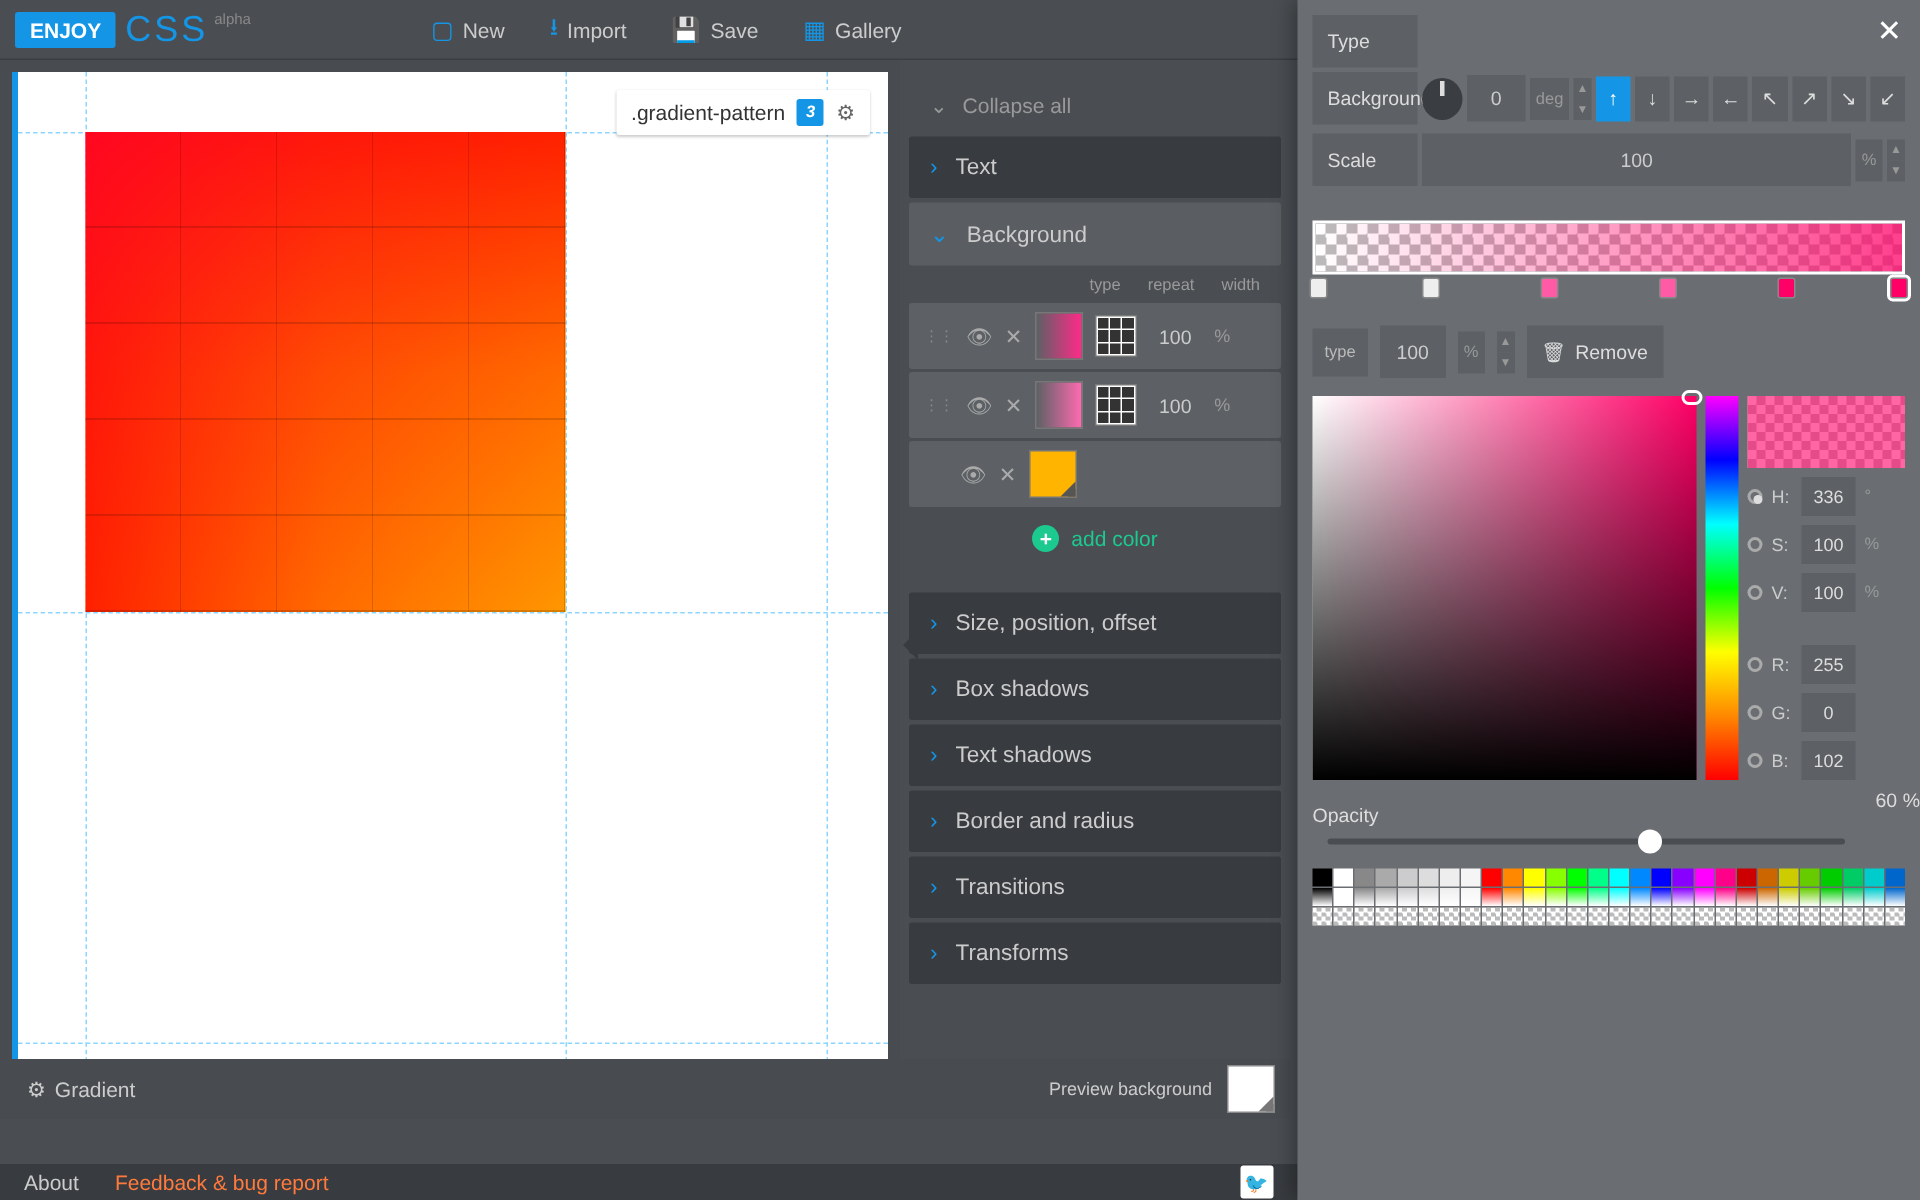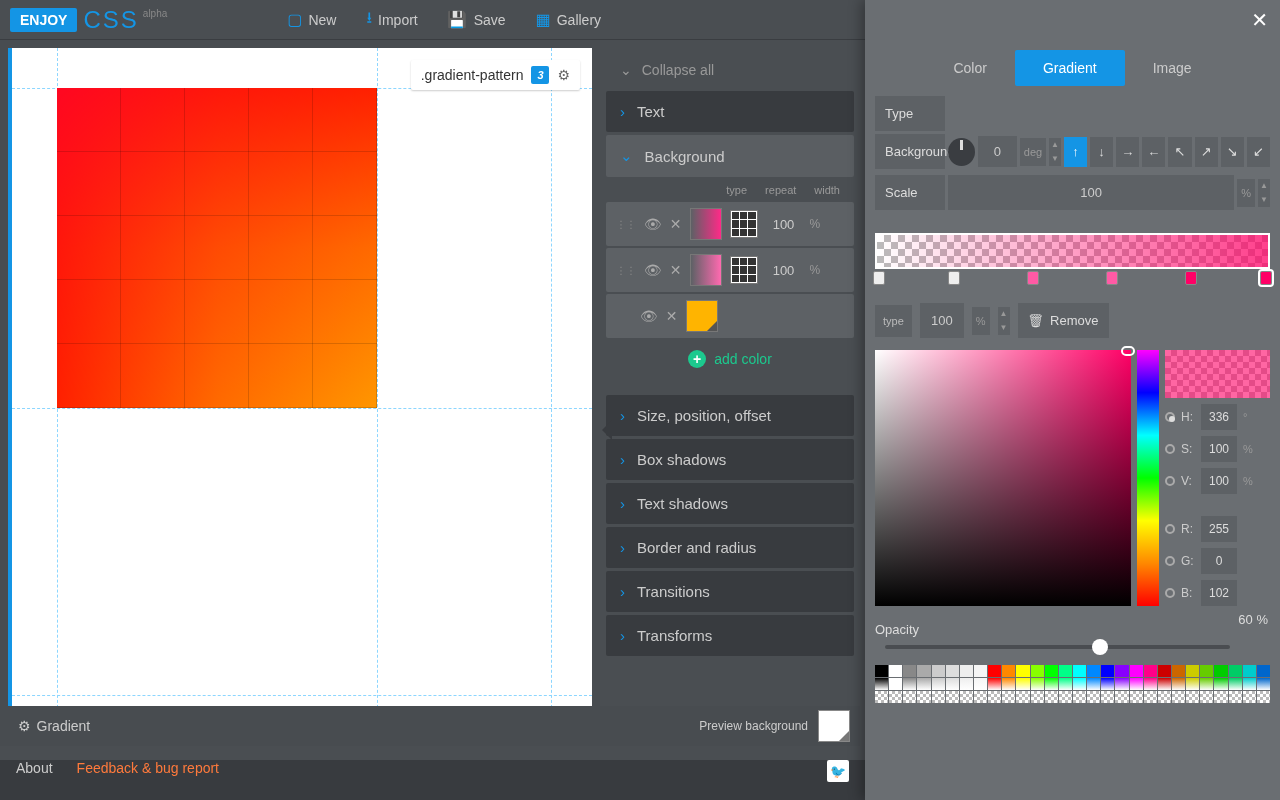--- a/index.html
+++ b/index.html
@@ -83,31 +83,31 @@
 .hsv-row,.rgb-row{display:flex;align-items:center;gap:6px;font-size:12px}
 .radio{width:10px;height:10px;border-radius:50%;border:2px solid #aaa}
 .radio.on::after{content:"";display:block;width:6px;height:6px;background:#ddd;border-radius:50%;margin:2px}
 .ch-label{width:14px;color:#ccc}
 .ch-input{width:36px;background:#5d6165;padding:6px 2px;text-align:center;color:#ddd;font-size:12px}
 .ch-unit{color:#999;font-size:11px;width:10px}
 .opacity-row{padding:10px}
 .opacity-label{font-size:13px;color:#ddd;margin-bottom:8px}
 .slider-track{position:relative;height:4px;background:#4a4d51;border-radius:2px;margin:0 40px 0 10px}
 .slider-thumb{position:absolute;top:-6px;width:16px;height:16px;background:#fff;border-radius:50%;left:60%}
-.opacity-val{position:absolute;right:12px;top:0;font-size:13px;color:#ddd}
+.opacity-val{position:absolute;right:0;top:0;font-size:13px;color:#ddd}
 .presets{padding:6px 10px}
 .presets-label{font-size:13px;color:#ddd;margin-bottom:6px}
 .preset-grid{display:grid;grid-template-columns:repeat(28,1fr);gap:1px}
 .preset-grid span{height:12px}
 .footer{position:absolute;bottom:54px;left:8px;right:420px;height:40px;display:flex;align-items:center;justify-content:space-between;padding:0 10px;background:#484c50}
 .settings-btn{display:flex;align-items:center;gap:6px;color:#ccc;cursor:pointer;font-size:14px}
 .preview-bg-label{color:#ccc;font-size:12px}
 .preview-bg-sw{width:32px;height:32px;background:#fff;margin-left:10px;border:1px solid #888;position:relative}
 .preview-bg-sw::after{content:"";position:absolute;right:0;bottom:0;border:5px solid transparent;border-right-color:#777;border-bottom-color:#777}
-.bottom-bar{position:absolute;bottom:0;left:0;right:415px;height:40px;background:#383b3f;display:flex;padding:0 16px;gap:24px;font-size:14px}
+.bottom-bar{position:absolute;bottom:0;left:0;right:415px;height:24px;background:#383b3f;display:flex;align-items:center;padding:0 16px;gap:24px;font-size:14px}
 .about-link{color:#ccc;cursor:pointer}
 .feedback-link{color:#ff7a3c;cursor:pointer}
 .twitter-ic{margin-left:auto;width:22px;height:22px;background:#fff;display:flex;align-items:center;justify-content:center;color:#1495e5;font-size:13px;border-radius:2px}
 .triangle-pointer{position:absolute;top:420px;left:592px;width:0;height:0;border:10px solid transparent;border-right-color:#383b3f;z-index:5}
 </style>
 </head>
 <body>
 
 <div class="header">
   <span class="logo-enjoy">ENJOY</span>
@@ -245,25 +245,20 @@
         <span class="chev">›</span>
         <span>Transforms</span>
       </div>
   </div>
 </div>
 
 <div class="triangle-pointer"></div>
 
 <div class="right-panel">
   <span class="close-x">✕</span>
-  <div class="tabs">
-    <div class="tab">Color</div>
-    <div class="tab active">Gradient</div>
-    <div class="tab">Image</div>
-  </div>
   <div style="height:10px"></div>
   <div class="form-row" style="padding:0 10px;gap:3px">
     <div class="form-label">Type</div>
   </div>
   <div class="form-row" style="padding:3px 10px;gap:3px">
     <div class="form-label">Background</div>
     <div class="dir-knob"></div>
     <div class="dir-input">0</div>
     <div class="dir-unit">deg</div>
     <div class="spinner">

